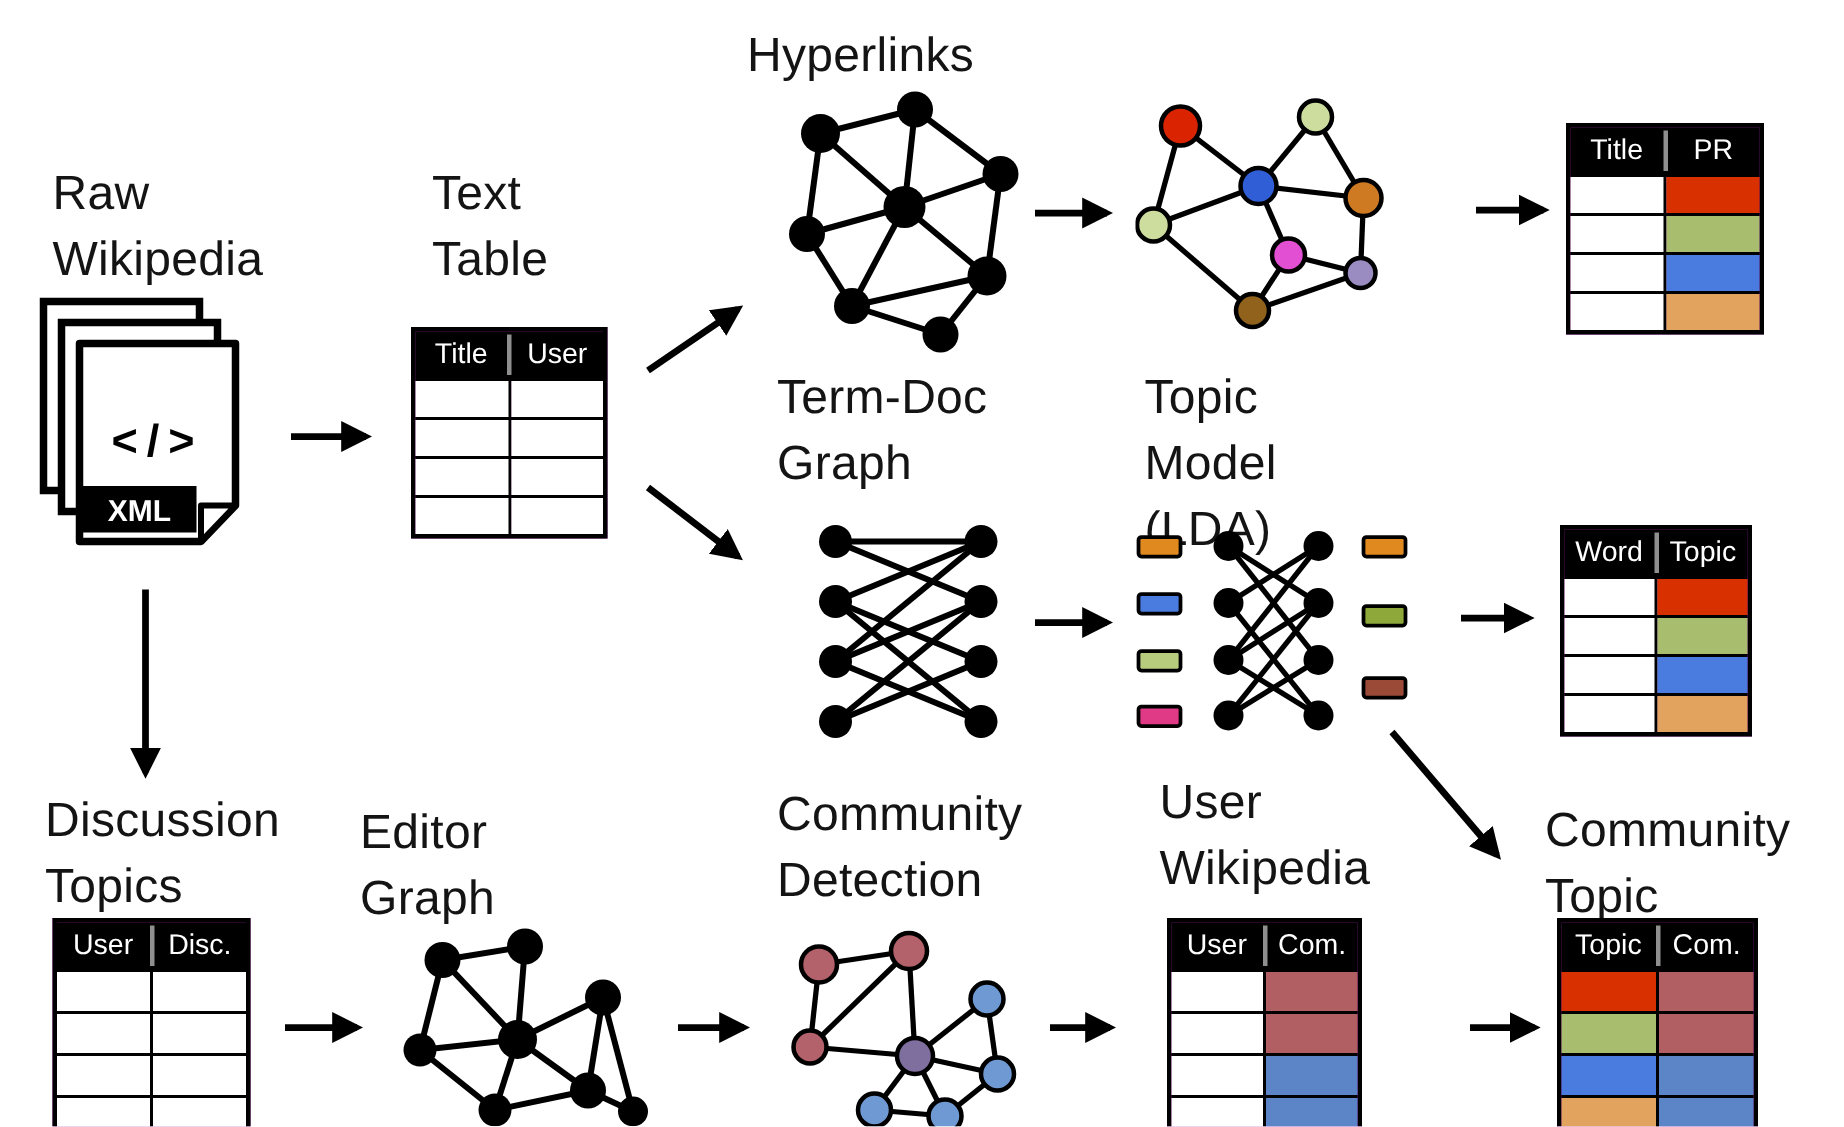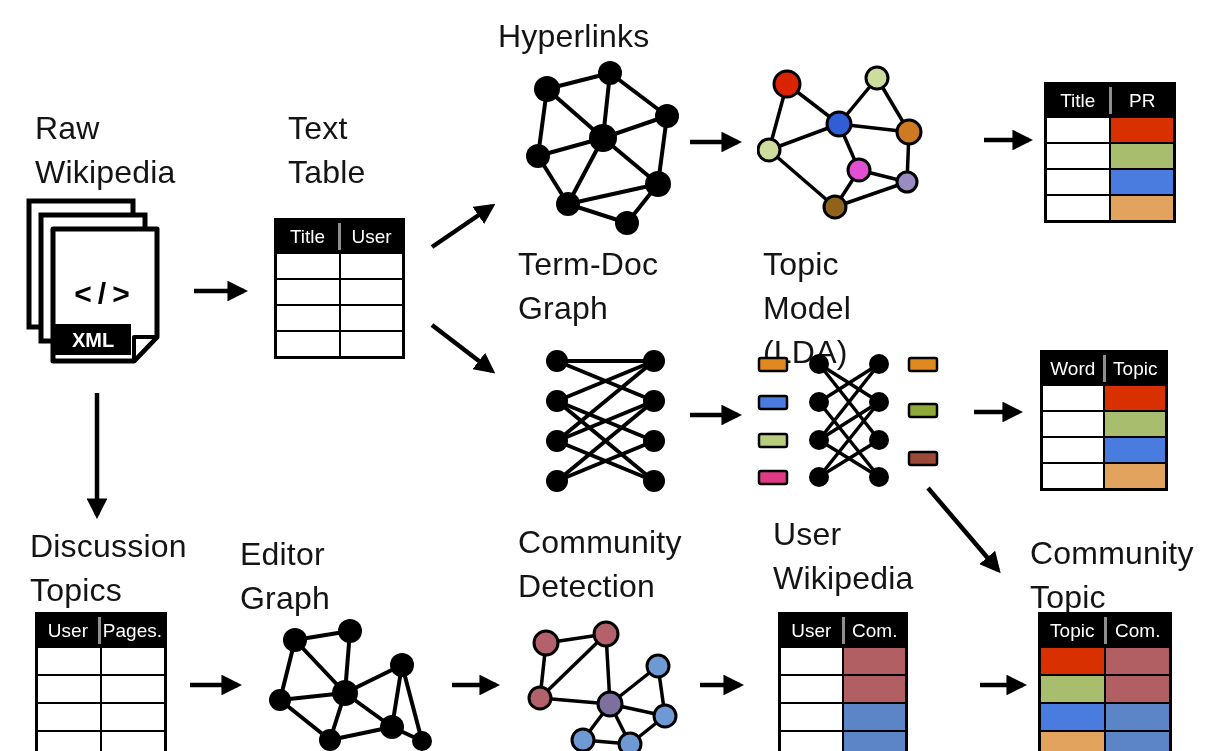--- a/index.html
+++ b/index.html
@@ -310,21 +310,21 @@
     <div class="trow">
         <div class="tcell first"></div>
         <div class="tcell" style="background: rgb(226, 163, 95);"></div>
       </div>
   </div>
 
   <div class="dtable bt" style="left:35px;top:612px;width:132px;">
     <div class="thead">
       <div class="hcell">User</div>
       <div class="hsep"></div>
-      <div class="hcell">Pages.</div>
+      <div class="hcell">Disc.</div>
     </div>
     <div class="trow">
         <div class="tcell first"></div>
         <div class="tcell"></div>
       </div>
     <div class="trow">
         <div class="tcell first"></div>
         <div class="tcell"></div>
       </div>
     <div class="trow">

